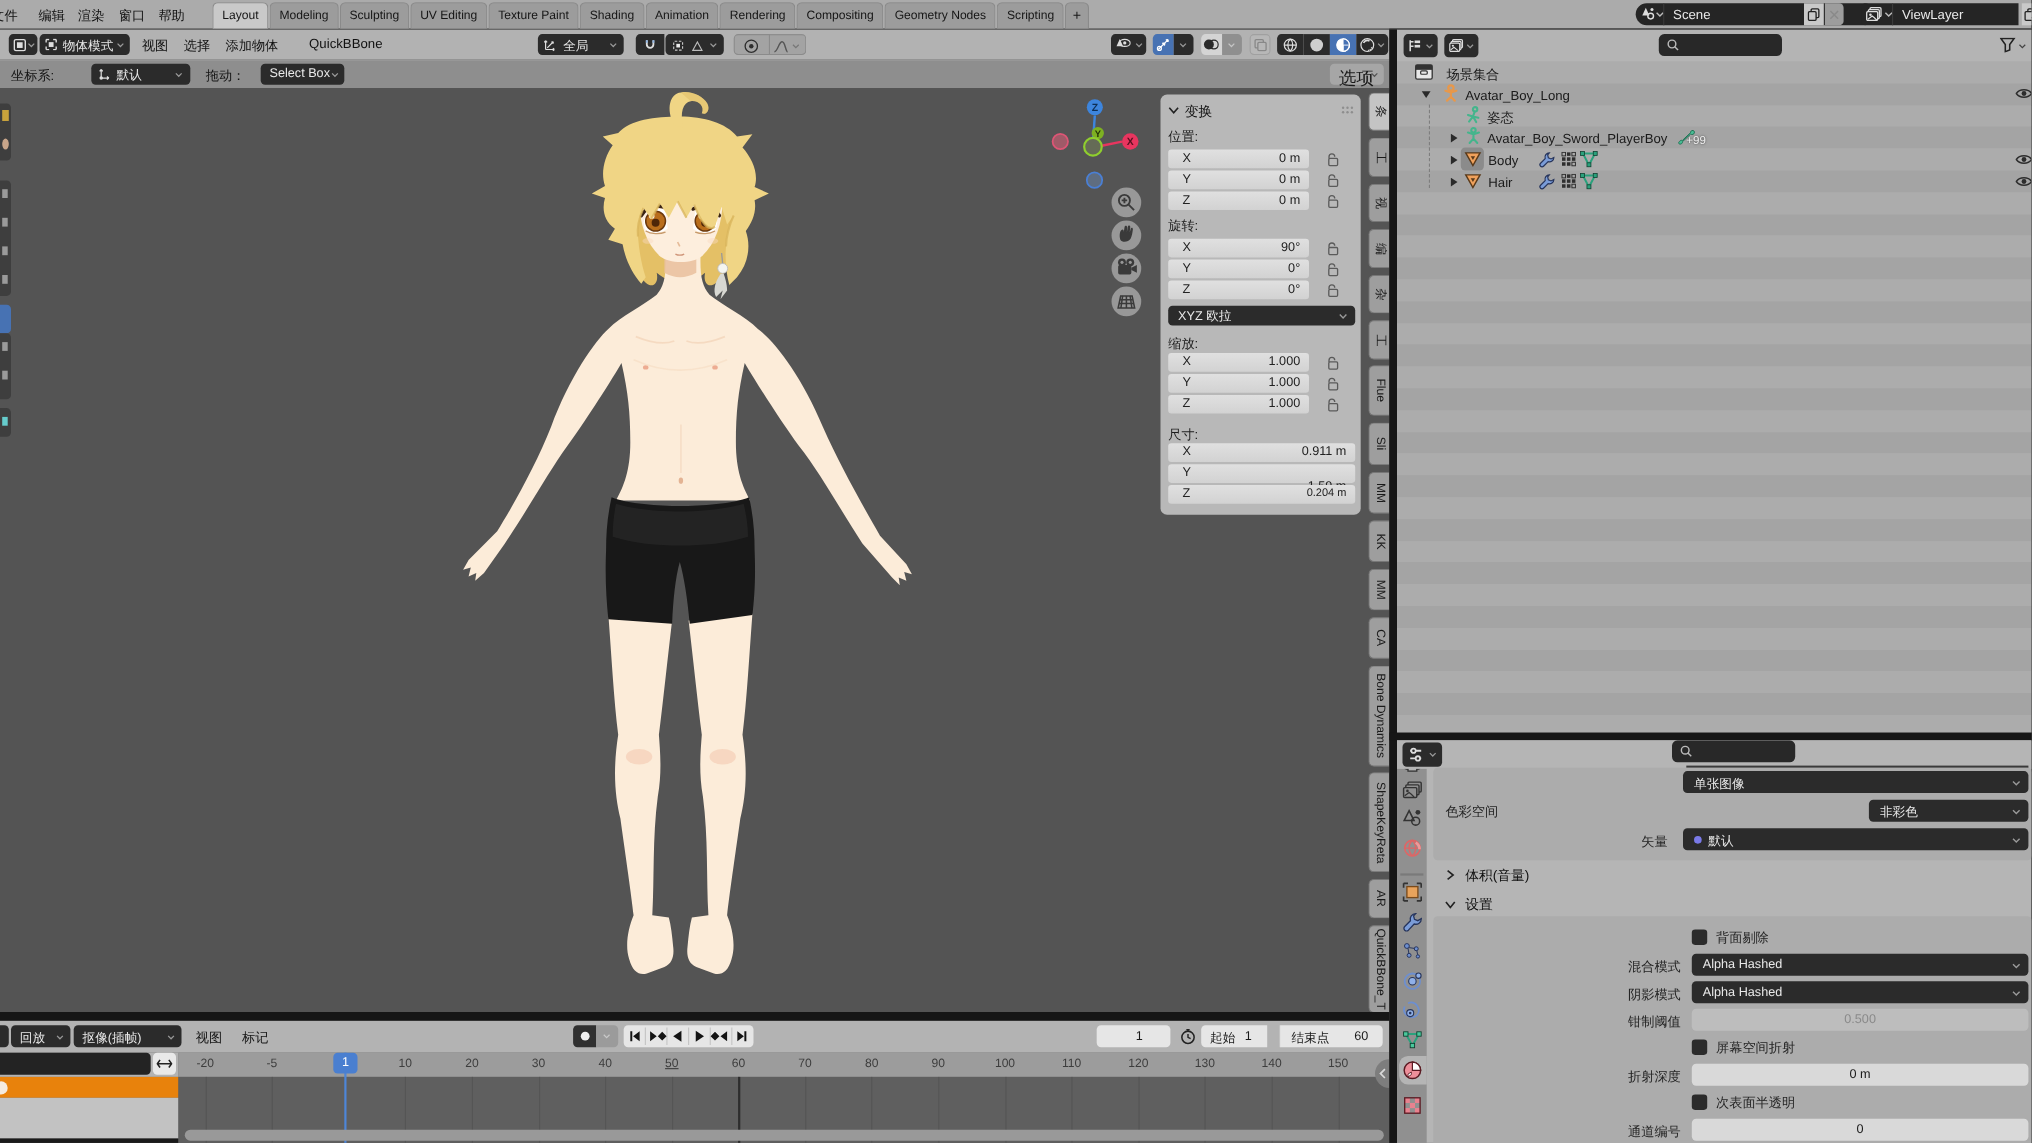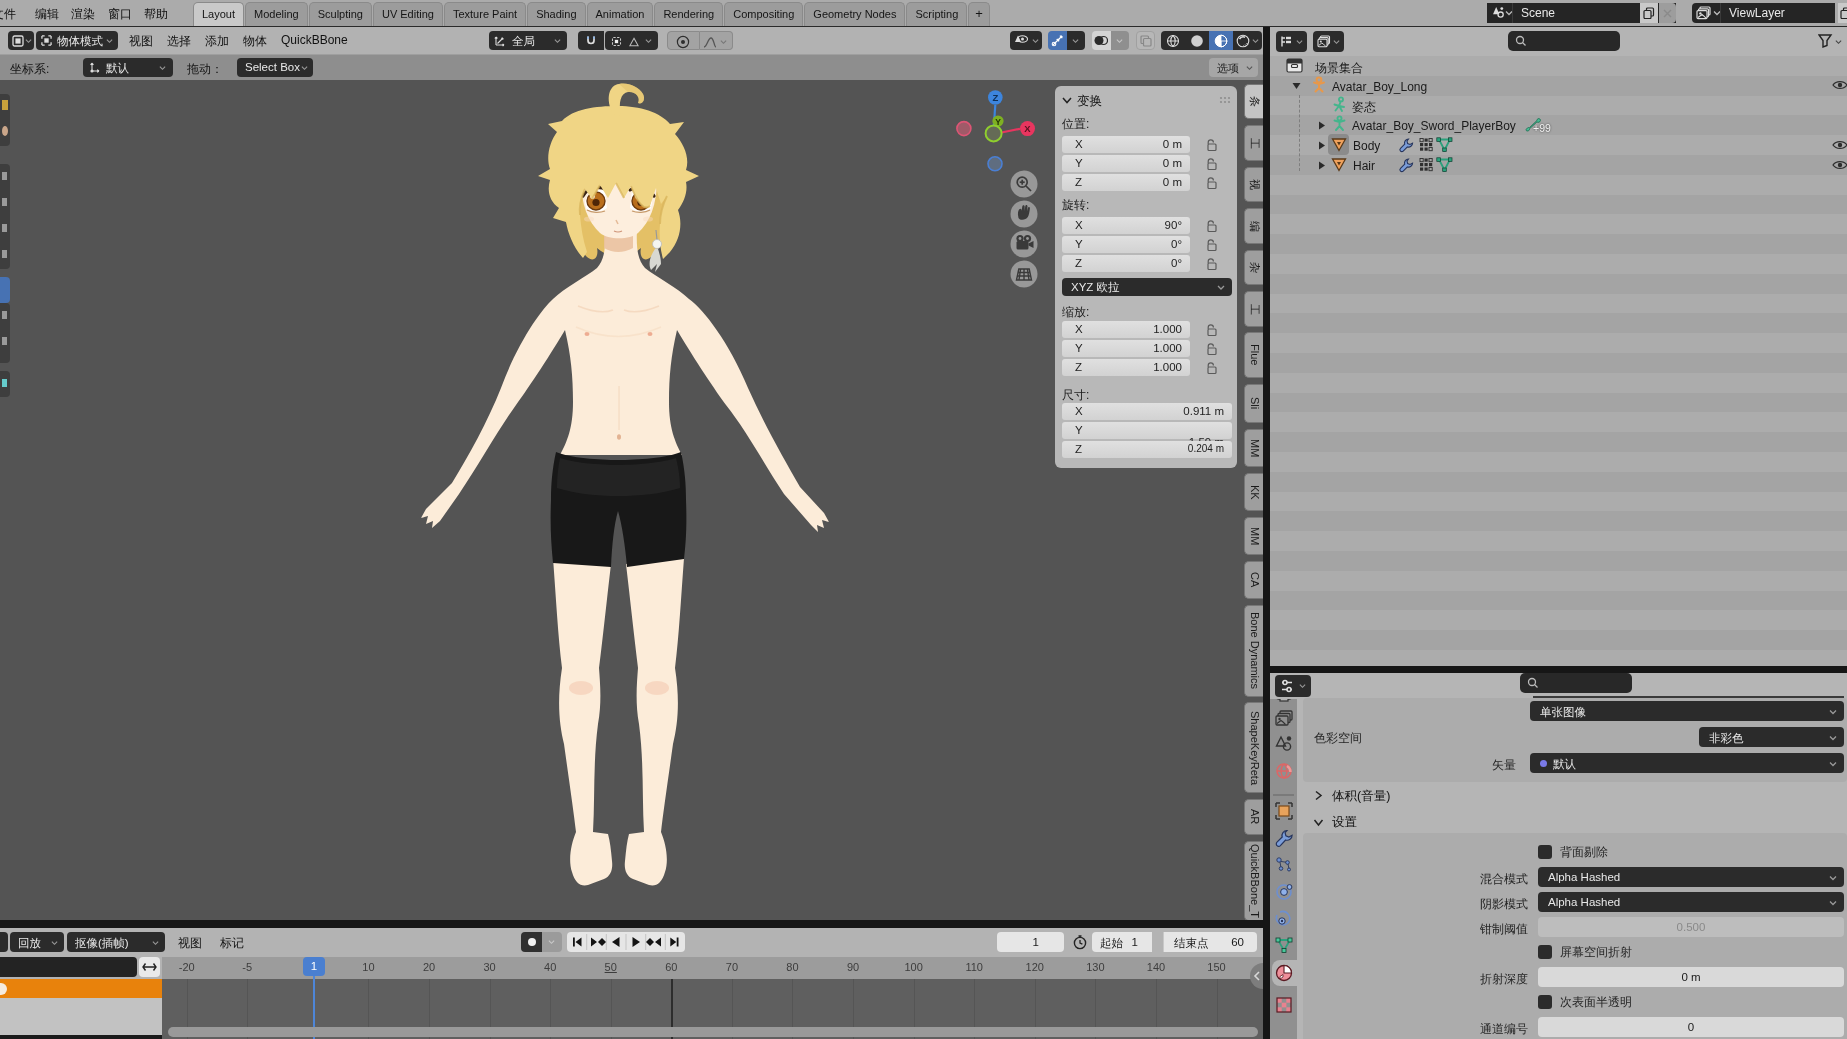--- a/index.html
+++ b/index.html
@@ -15,21 +15,21 @@
 <div class="abs" id="topbar" style="left:0;top:0;width:1847px;height:26px;background:#ababab;border-bottom:1px solid #2a2a2a;">
 
   <div class="abs txt" style="left:-8px;top:6px;font-size:12px;color:#111;">文件</div>
   <div class="abs txt" style="left:35px;top:6px;font-size:12px;color:#111;">编辑</div>
   <div class="abs txt" style="left:71px;top:6px;font-size:12px;color:#111;">渲染</div>
   <div class="abs txt" style="left:108px;top:6px;font-size:12px;color:#111;">窗口</div>
   <div class="abs txt" style="left:144px;top:6px;font-size:12px;color:#111;">帮助</div>
 
   <div class="abs" id="wstabs" style="left:193px;top:2px;height:24px;"><div style="display:inline-block;height:23px;line-height:23px;padding:0 8px;margin-right:1px;background:#c9c9c9;border:1px solid #8a8a8a;border-bottom:none;border-radius:5px 5px 0 0;font-size:11px;color:#151515;vertical-align:top;">Layout</div><div style="display:inline-block;height:23px;line-height:23px;padding:0 8px;margin-right:1px;background:#9c9c9c;border:1px solid #8a8a8a;border-bottom:none;border-radius:5px 5px 0 0;font-size:11px;color:#151515;vertical-align:top;">Modeling</div><div style="display:inline-block;height:23px;line-height:23px;padding:0 8px;margin-right:1px;background:#9c9c9c;border:1px solid #8a8a8a;border-bottom:none;border-radius:5px 5px 0 0;font-size:11px;color:#151515;vertical-align:top;">Sculpting</div><div style="display:inline-block;height:23px;line-height:23px;padding:0 8px;margin-right:1px;background:#9c9c9c;border:1px solid #8a8a8a;border-bottom:none;border-radius:5px 5px 0 0;font-size:11px;color:#151515;vertical-align:top;">UV Editing</div><div style="display:inline-block;height:23px;line-height:23px;padding:0 8px;margin-right:1px;background:#9c9c9c;border:1px solid #8a8a8a;border-bottom:none;border-radius:5px 5px 0 0;font-size:11px;color:#151515;vertical-align:top;">Texture Paint</div><div style="display:inline-block;height:23px;line-height:23px;padding:0 8px;margin-right:1px;background:#9c9c9c;border:1px solid #8a8a8a;border-bottom:none;border-radius:5px 5px 0 0;font-size:11px;color:#151515;vertical-align:top;">Shading</div><div style="display:inline-block;height:23px;line-height:23px;padding:0 8px;margin-right:1px;background:#9c9c9c;border:1px solid #8a8a8a;border-bottom:none;border-radius:5px 5px 0 0;font-size:11px;color:#151515;vertical-align:top;">Animation</div><div style="display:inline-block;height:23px;line-height:23px;padding:0 8px;margin-right:1px;background:#9c9c9c;border:1px solid #8a8a8a;border-bottom:none;border-radius:5px 5px 0 0;font-size:11px;color:#151515;vertical-align:top;">Rendering</div><div style="display:inline-block;height:23px;line-height:23px;padding:0 8px;margin-right:1px;background:#9c9c9c;border:1px solid #8a8a8a;border-bottom:none;border-radius:5px 5px 0 0;font-size:11px;color:#151515;vertical-align:top;">Compositing</div><div style="display:inline-block;height:23px;line-height:23px;padding:0 8px;margin-right:1px;background:#9c9c9c;border:1px solid #8a8a8a;border-bottom:none;border-radius:5px 5px 0 0;font-size:11px;color:#151515;vertical-align:top;">Geometry Nodes</div><div style="display:inline-block;height:23px;line-height:23px;padding:0 8px;margin-right:1px;background:#9c9c9c;border:1px solid #8a8a8a;border-bottom:none;border-radius:5px 5px 0 0;font-size:11px;color:#151515;vertical-align:top;">Scripting</div><div style="display:inline-block;height:23px;line-height:21px;padding:0 6px;background:#9c9c9c;border:1px solid #8a8a8a;border-bottom:none;border-radius:5px 5px 0 0;font-size:13px;color:#151515;vertical-align:top;">+</div></div>
 
-  <div class="abs" style="left:1487px;top:3px;width:189px;height:20px;background:#252525;border-radius:0;">
+  <div class="abs" style="left:1487px;top:3px;width:218px;height:20px;background:#252525;border-radius:10px;">
     <svg class="abs" style="left:4px;top:3px;" width="15" height="14" viewBox="0 0 15 14">
       <path d="M5.2 1 L8.4 8.2 L2 8.2 Z" fill="#ddd"></path>
       <circle cx="9.6" cy="8.6" r="2.6" fill="none" stroke="#ddd" stroke-width="1.3"></circle>
       <circle cx="10.8" cy="2.6" r="1.4" fill="#ddd"></circle>
     </svg>
     <svg class="abs" style="left:18px;top:7px;" width="8" height="6" viewBox="0 0 8 6">
           <path d="M1 1.5 L4 4.5 L7 1.5" stroke="#bbb" stroke-width="1.3" fill="none"></path>
         </svg>
     <div class="abs" style="left:25px;top:0;width:1px;height:20px;background:#3a3a3a;"></div>
     <div class="abs txt" style="left:34px;top:3px;font-size:12px;color:#e9e9e9;">Scene</div>
@@ -87,21 +87,21 @@
         </svg>
     <div class="abs txt" style="left:21px;top:3px;font-size:11.5px;color:#e9e9e9;">物体模式</div>
     <svg class="abs" style="left:70px;top:7px;" width="7" height="6" viewBox="0 0 8 6">
           <path d="M1 1.5 L4 4.5 L7 1.5" stroke="#999" stroke-width="1.3" fill="none"></path>
         </svg>
   </div>
 
   <div class="abs txt" style="left:129px;top:6px;font-size:12px;color:#111;">视图</div>
   <div class="abs txt" style="left:167px;top:6px;font-size:12px;color:#111;">选择</div>
   <div class="abs txt" style="left:205px;top:6px;font-size:12px;color:#111;">添加</div>
-  <div class="abs txt" style="left:243px;top:6px;font-size:12px;color:#111;">物体</div>
+  <div class="abs txt" style="left:229px;top:6px;font-size:12px;color:#111;">物体</div>
   <div class="abs txt" style="left:281px;top:6px;font-size:12px;color:#111;">QuickBBone</div>
 
   <div class="abs dk" style="left:489px;top:4px;width:78px;height:19px;">
     <svg class="abs" style="left:5px;top:3px" width="13" height="13" viewBox="0 0 13 13">
           <path d="M2 11 L2 3 M2 11 L10 11 M2 3 L0.8 4.5 M2 3 L3.4 4.5 M10 11 L8.6 9.8 M10 11 L8.6 12.2 M3.5 9.5 L9 4 M9 4 L7.2 4.2 M9 4 L8.8 5.8" stroke="#ddd" stroke-width="1.1" fill="none"></path>
         </svg>
     <div class="abs txt" style="left:23px;top:3px;font-size:11.5px;color:#e9e9e9;">全局</div>
     <svg class="abs" style="left:65px;top:7px;" width="7" height="6" viewBox="0 0 8 6">
           <path d="M1 1.5 L4 4.5 L7 1.5" stroke="#999" stroke-width="1.3" fill="none"></path>
         </svg>
@@ -223,21 +223,21 @@
         </svg>
   </div>
   <div class="abs txt" style="left:187px;top:6px;font-size:12px;color:#151515;">拖动：</div>
   <div class="abs dk" style="left:237px;top:3px;width:76px;height:19px;">
     <div class="abs txt" style="left:8px;top:3px;font-size:11.5px;color:#e9e9e9;">Select Box</div>
     <svg class="abs" style="left:64px;top:7px;" width="7" height="6" viewBox="0 0 8 6">
           <path d="M1 1.5 L4 4.5 L7 1.5" stroke="#999" stroke-width="1.3" fill="none"></path>
         </svg>
   </div>
   <div class="abs" style="left:1209px;top:3px;width:49px;height:19px;background:#a6a6a6;border-radius:4px;">
-    <div class="abs txt" style="left:8px;top:3px;font-size:11px;color:#1a1a1a;">选项</div>
+    <div class="abs txt" style="left:8px;top:3px;font-size:16px;color:#1a1a1a;">选项</div>
     <svg class="abs" style="left:37px;top:7px;" width="7" height="6" viewBox="0 0 8 6">
           <path d="M1 1.5 L4 4.5 L7 1.5" stroke="#555" stroke-width="1.3" fill="none"></path>
         </svg>
   </div>
 </div>
 
 <div class="abs" id="vp" style="left:0;top:80px;width:1263px;height:840px;background:#545454;overflow:hidden;">
 
   <div class="abs" style="left:0;top:14px;width:10px;height:52px;background:#3e3e3e;border-radius:0 4px 4px 0;">
     <div class="abs" style="left:2px;top:6px;width:6px;height:10px;background:#c8a23c;"></div>

